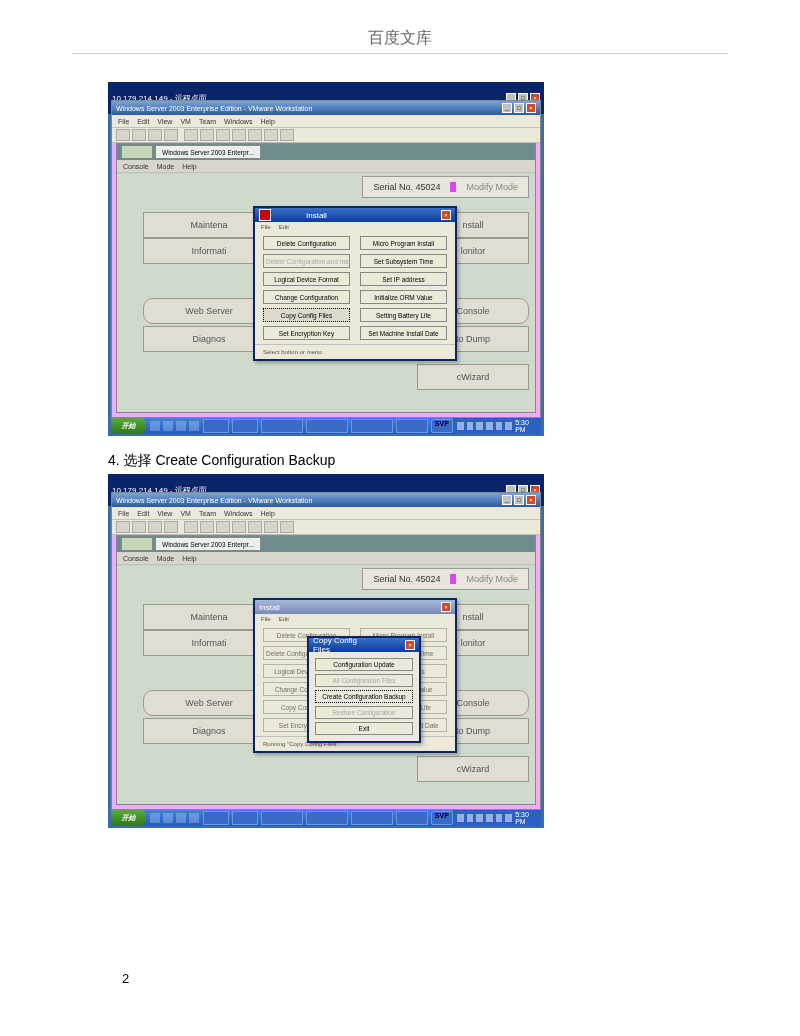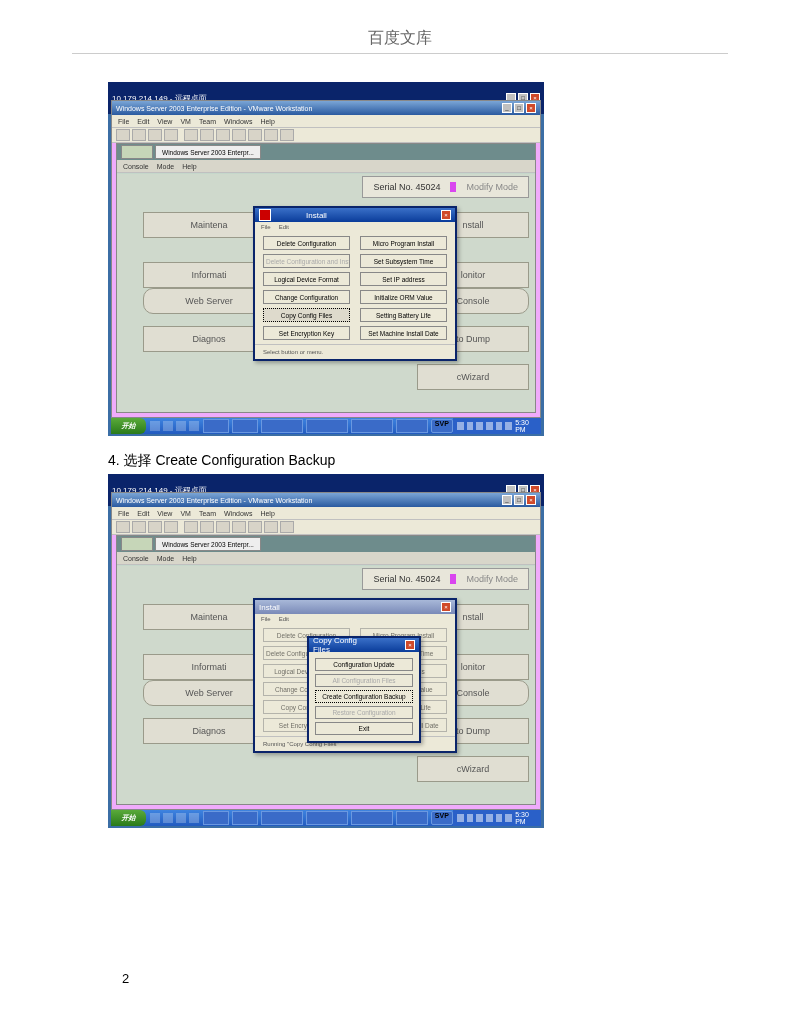--- a/index.html
+++ b/index.html
@@ -29,21 +29,21 @@
   .tabstrip .tab { height: 12px; background: #eee; border: 1px solid #888; padding: 0 6px; font-size: 6.5px; display: flex; align-items: center; }
 
   .work { position: absolute; left: 0; right: 0; top: 30px; bottom: 0; background: #cfd9cc; }
   .serialbar { position: absolute; right: 6px; top: 2px; height: 20px; background: #e8e6da; border: 1px solid #999; display: flex; align-items: center; font-size: 9px; }
   .serialbar .sn { padding: 0 10px; color: #333; }
   .serialbar .mm { border-left: 6px solid #d946ef; padding: 0 10px; color: #888; }
 
   .row-btn { position: absolute; height: 24px; background: #e0ded2; border: 1px solid #9a9a8a; display: flex; align-items: center; justify-content: center; font-size: 9px; color: #555; }
   .row-left { left: 6px; width: 130px; margin-left: 20px; }
   .row-right { right: 6px; width: 110px; }
-  .r1 { top: 38px; } .r2 { top: 88px; } .r3 { top: 114px; border-radius: 10px; } .r4 { top: 152px; }
+  .r1 { top: 38px; } .r2 { top: 64px; } .r3 { top: 124px; border-radius: 10px; } .r4 { top: 152px; }
   .r5-right { top: 190px; }
 
   
   .dlg { position: absolute; background: #ece9d8; border: 2px solid #0a246a; box-shadow: 2px 2px 4px rgba(0,0,0,.3); }
   .dlg-title { height: 14px; background: linear-gradient(#3a70c8, #0a3c9a); color: #fff; display: flex; align-items: center; padding: 0 4px; font-size: 8px; gap: 32px; }
   .dlg-menu { height: 10px; font-size: 6px; color: #555; display: flex; gap: 8px; padding: 0 6px; align-items: center; }
   .dlg-body { padding: 4px 8px; display: grid; grid-template-columns: 1fr 1fr; gap: 4px 10px; }
   .dlg-body button { font-size: 6.5px; height: 14px; background: #ece9d8; border: 1px solid #888; cursor: pointer; padding: 0 2px; white-space: nowrap; overflow: hidden; }
   .dlg-body button.sel { border: 1px dotted #000; background: #dedacc; }
   .dlg-foot { font-size: 6px; color: #555; padding: 4px 8px; border-top: 1px solid #c0c0c0; }

